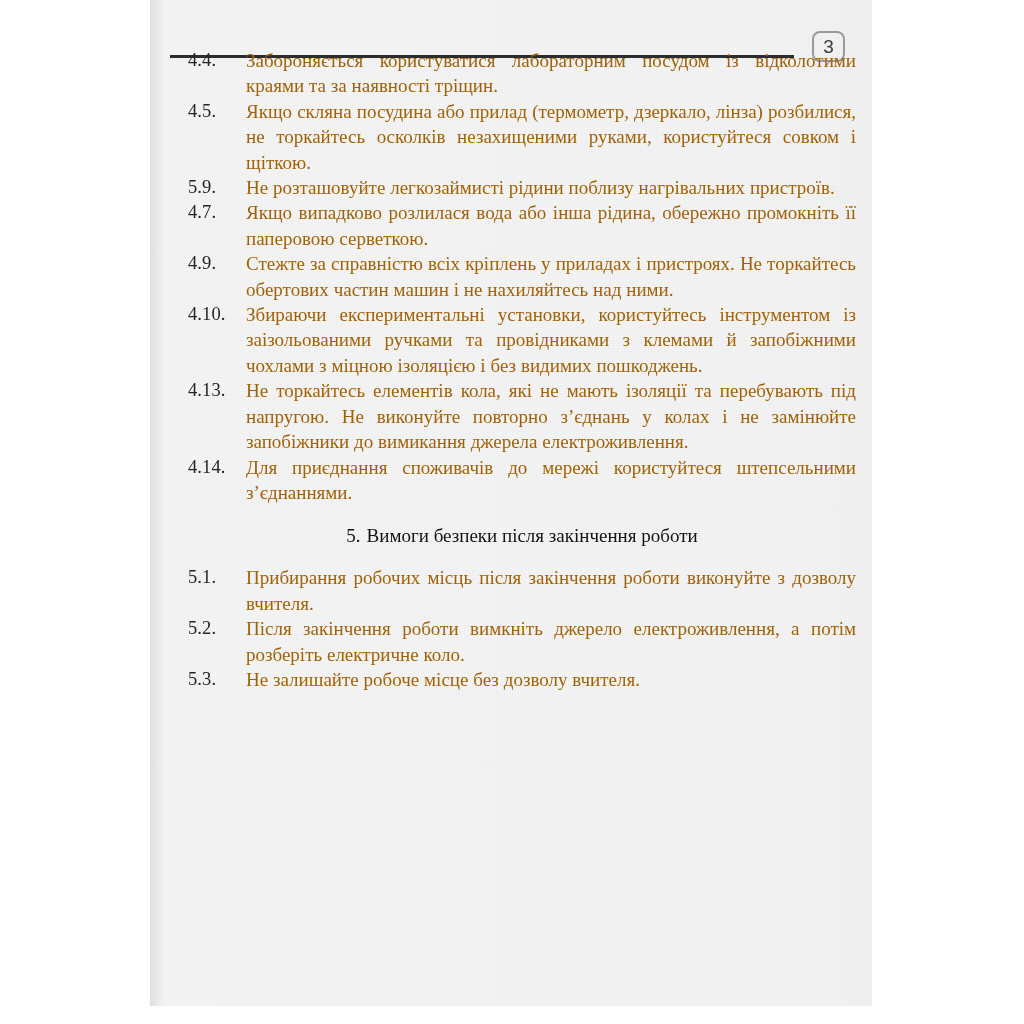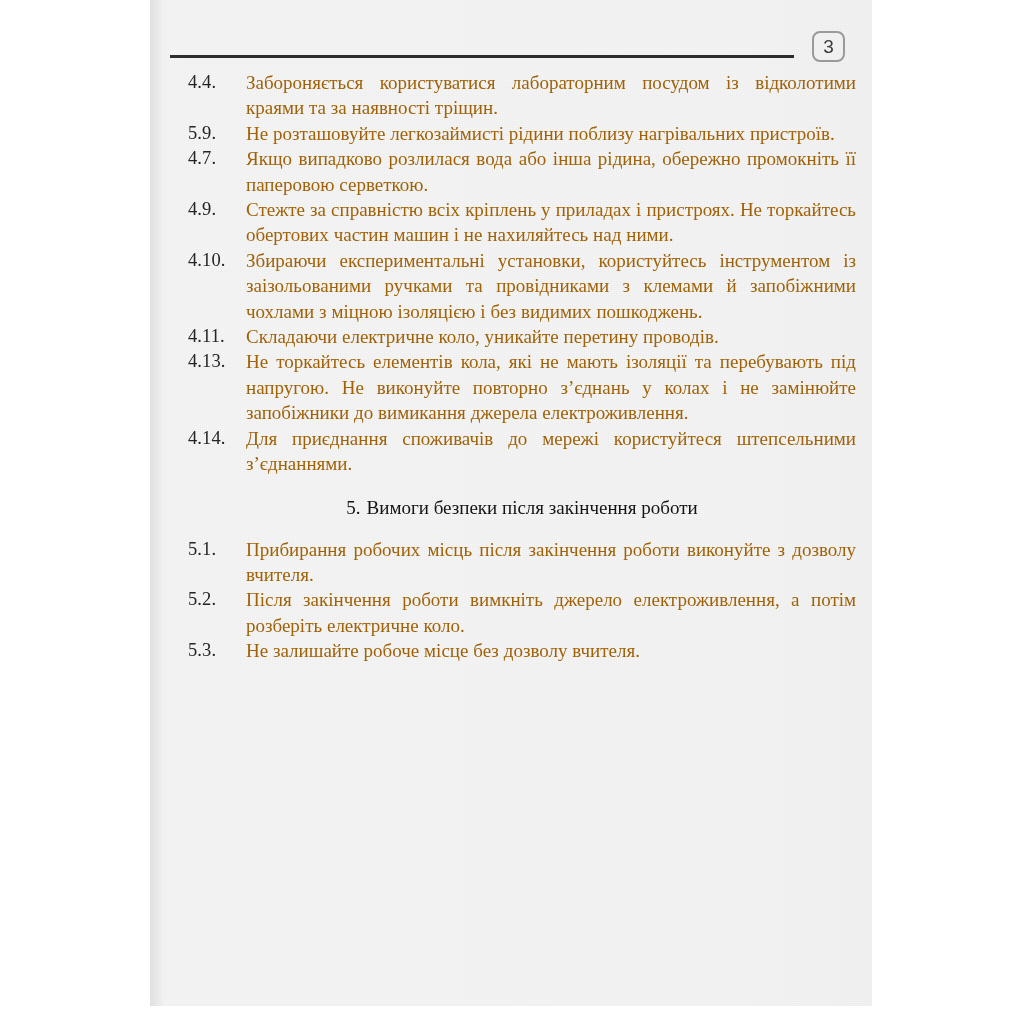--- a/index.html
+++ b/index.html
@@ -63,21 +63,21 @@
     top: 55px;
     width: 624px;
     height: 0;
     border-top: 3px solid #2c2c2c;
   }
 
   
   #text-column {
     position: absolute;
     left: 188px;
-    top: 70px;
+    top: 48px;
     width: 668px;
   }
 
   .clause {
     display: flex;
     align-items: flex-start;
     margin: 0;
     padding: 0;
   }
 
@@ -139,20 +139,24 @@
 
   <div id="header-rule"></div>
 
   <div id="text-column">
 
     <div class="clause">
       <span class="clause-number">4.4.</span>
       <span class="clause-body">Забороняється користуватися лабораторним посудом із відко­лотими краями та за наявності тріщин.</span>
     </div>
 
+    <div class="clause">
+      <span class="clause-number">4.5.</span>
+      <span class="clause-body">Якщо скляна посудина або прилад (термометр, дзеркало, лін­за) розбилися, не торкайтесь осколків незахищеними руками, користуйтеся совком і щіткою.</span>
+    </div>
 
     <div class="clause">
       <span class="clause-number">5.9.</span>
       <span class="clause-body">Не розташовуйте легкозаймисті рідини поблизу нагрівальних пристроїв.</span>
     </div>
 
     <div class="clause">
       <span class="clause-number">4.7.</span>
       <span class="clause-body">Якщо випадково розлилася вода або інша рідина, обережно промокніть її паперовою серветкою.</span>
     </div>
@@ -161,24 +165,20 @@
     <div class="clause">
       <span class="clause-number">4.9.</span>
       <span class="clause-body">Стежте за справністю всіх кріплень у приладах і пристроях. Не торкайтесь обертових частин машин і не нахиляйтесь над ними.</span>
     </div>
 
     <div class="clause">
       <span class="clause-number">4.10.</span>
       <span class="clause-body">Збираючи експериментальні установки, користуйтесь інстру­ментом із заізольованими ручками та провідниками з клема­ми й запобіжними чохлами з міцною ізоляцією і без видимих пошкоджень.</span>
     </div>
 
-    <div class="clause">
-      <span class="clause-number">4.11.</span>
-      <span class="clause-body">Складаючи електричне коло, уникайте перетину проводів.</span>
-    </div>
 
 
     <div class="clause">
       <span class="clause-number">4.13.</span>
       <span class="clause-body">Не торкайтесь елементів кола, які не мають ізоляції та перебу­вають під напругою. Не виконуйте повторно з’єднань у колах і не замінюйте запобіжники до вимикання джерела електро­живлення.</span>
     </div>
 
     <div class="clause">
       <span class="clause-number">4.14.</span>
       <span class="clause-body">Для приєднання споживачів до мережі користуйтеся штеп­сельними з’єднаннями.</span>

